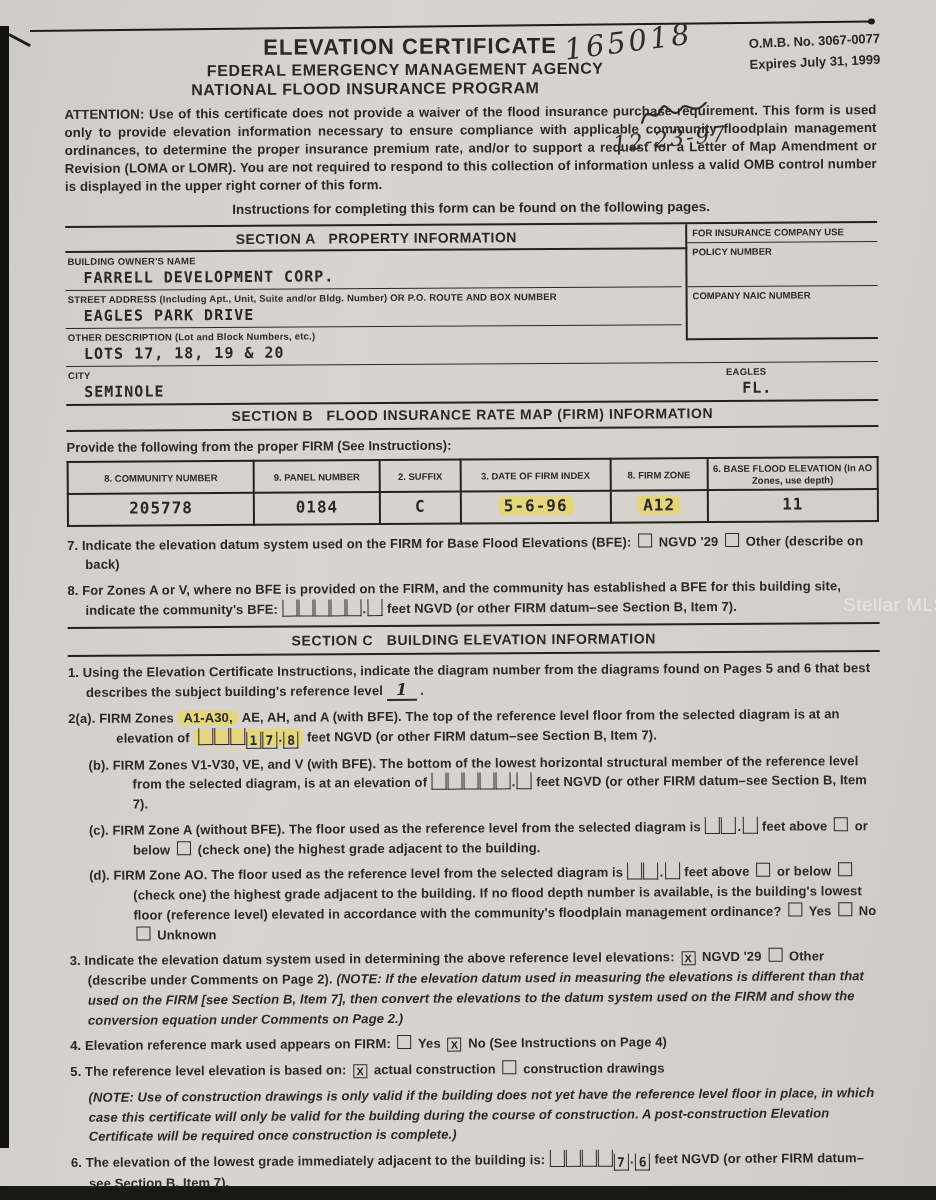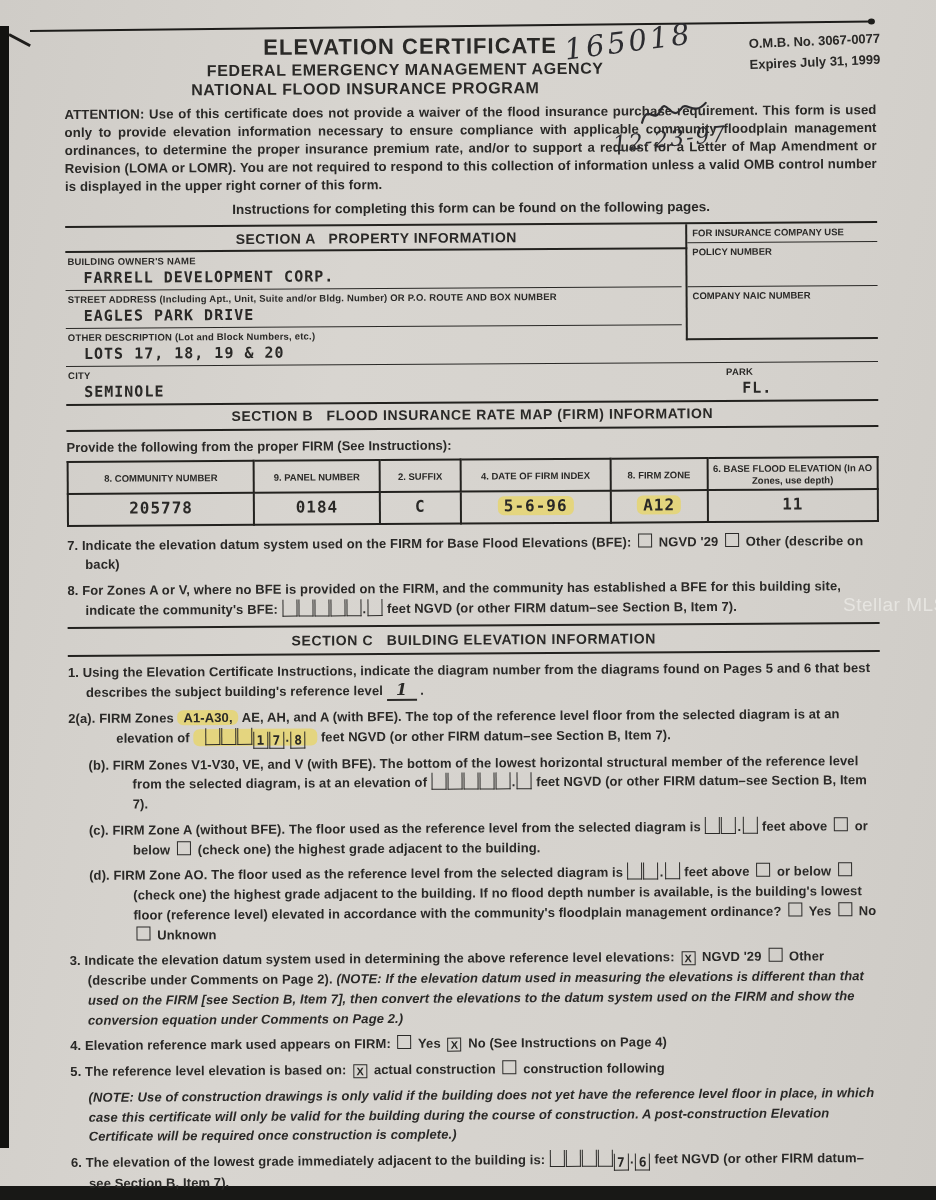--- a/index.html
+++ b/index.html
@@ -61,21 +61,21 @@
   
   .item{font-size:13px;font-weight:700;line-height:1.52;margin:6px 0;letter-spacing:.1px;}
   .num{padding-left:18px;text-indent:-18px;}
   .sub{padding-left:64px;text-indent:-44px;}
   .suba{padding-left:48px;text-indent:-48px;}
   .notepad{padding-left:18px;font-style:italic;}
   .it{font-style:italic;}
   .cb{display:inline-block;width:12px;height:12px;border:1.8px solid #2b2a28;vertical-align:-1px;margin:0 3px;
       text-align:center;font:700 11px/12px "Liberation Sans",sans-serif;text-indent:0;}
   .bxg{white-space:nowrap;text-indent:0;}
-  .bxg.bxhl{background:rgba(233,214,96,.72);border-radius:6px;padding:1px 11px;}
+  .bxg.bxhl{background:rgba(233,214,96,.72);border-radius:6px;padding:1px 4px;}
   .dbx{display:inline-block;width:13px;height:16px;border:1.7px solid #2b2a28;border-top:none;margin:0 .5px;vertical-align:-3px;
        font-family:"DejaVu Sans Mono",monospace;font-size:13px;font-weight:700;text-align:center;line-height:17px;text-indent:0;}
   .bdot{font-weight:700;margin:0 1px;}
   .hwu{display:inline-block;min-width:26px;text-align:center;border-bottom:2px solid #2b2a28;
        font-family:"DejaVu Serif",serif;font-style:italic;font-size:16px;font-weight:700;line-height:1;padding:0 2px 1px;text-indent:0;}
 </style>
 </head>
 <body>
 
 <div class="page">
@@ -124,36 +124,36 @@
       <div class="frow">
         <div class="flabel">OTHER DESCRIPTION (Lot and Block Numbers, etc.)</div>
         <div class="fvalue">LOTS 17, 18, 19 &amp; 20</div>
       </div>
       <div class="cityrow">
         <div class="c1">
           <div class="flabel">CITY</div>
           <div class="fvalue">SEMINOLE</div>
         </div>
         <div class="c2">
-          <div class="flabel">PARK</div>
+          <div class="flabel">EAGLES</div>
           <div class="fvalue">FL.</div>
         </div>
       </div>
     </div>
 
     <div class="sechead">SECTION B &nbsp; FLOOD INSURANCE RATE MAP (FIRM) INFORMATION</div>
     <div class="secline"></div>
     <div class="bintro">Provide the following from the proper FIRM (See Instructions):</div>
     <table class="btab">
       <tbody>
           <tr>
         <td class="bhd" style="width:23%">8. COMMUNITY NUMBER</td>
         <td class="bhd" style="width:15.5%">9. PANEL NUMBER</td>
         <td class="bhd" style="width:10%">2. SUFFIX</td>
-        <td class="bhd" style="width:18.5%">4. DATE OF FIRM INDEX</td>
+        <td class="bhd" style="width:18.5%">3. DATE OF FIRM INDEX</td>
         <td class="bhd" style="width:12%">8. FIRM ZONE</td>
         <td class="bhd" style="width:21%">6. BASE FLOOD ELEVATION (In AO Zones, use depth)</td>
       </tr>
       <tr>
         <td class="bval"><span>205778</span></td>
         <td class="bval"><span>0184</span></td>
         <td class="bval"><span>C</span></td>
         <td class="bval"><span class="hl">5-6-96</span></td>
         <td class="bval"><span class="hl">A12</span></td>
         <td class="bval"><span>11</span></td>
@@ -167,18 +167,18 @@
     <div class="sechead">SECTION C &nbsp; BUILDING ELEVATION INFORMATION</div>
     <div class="secline"></div>
 
     <div class="item num"><span>1. Using the Elevation Certificate Instructions, indicate the diagram number from the diagrams found on Pages 5 and 6 that best describes the subject  building's reference level </span><span class="hwu">1</span><span> .</span></div>
     <div class="item suba"><span>2(a). FIRM Zones </span><span class="hl">A1-A30,</span><span> AE, AH, and A (with BFE).  The top of the reference level floor from the selected diagram is at an elevation of </span><span class="bxg bxhl"><span class="dbx"></span><span class="dbx"></span><span class="dbx"></span><span class="dbx">1</span><span class="dbx">7</span><span class="bdot">.</span><span class="dbx">8</span></span><span> feet NGVD (or other FIRM datum–see Section B, Item 7).</span></div>
     <div class="item sub"><span>(b). FIRM Zones V1-V30, VE, and V (with BFE).  The bottom of the lowest horizontal structural member of the reference level from the selected diagram, is at an elevation of </span><span class="bxg"><span class="dbx"></span><span class="dbx"></span><span class="dbx"></span><span class="dbx"></span><span class="dbx"></span><span class="bdot">.</span><span class="dbx"></span></span><span> feet NGVD (or other FIRM datum–see Section B, Item 7).</span></div>
     <div class="item sub"><span>(c). FIRM Zone A (without BFE).  The floor used as the reference level from the selected diagram is </span><span class="bxg"><span class="dbx"></span><span class="dbx"></span><span class="bdot">.</span><span class="dbx"></span></span><span> feet above </span><span class="cb"></span><span> or below </span><span class="cb"></span><span> (check one)  the highest grade adjacent to the building.</span></div>
     <div class="item sub"><span>(d). FIRM Zone AO.  The floor used as the reference level from the selected diagram is </span><span class="bxg"><span class="dbx"></span><span class="dbx"></span><span class="bdot">.</span><span class="dbx"></span></span><span> feet above </span><span class="cb"></span><span> or below </span><span class="cb"></span><span> (check one) the highest grade adjacent to the building.  If no flood depth number is available, is the building's lowest floor (reference level) elevated in accordance with the community's floodplain management ordinance? </span><span class="cb"></span><span> Yes </span><span class="cb"></span><span> No </span><span class="cb"></span><span> Unknown</span></div>
     <div class="item num"><span>3. Indicate the elevation datum system used in determining the above reference level elevations: </span><span class="cb">X</span><span> NGVD '29 </span><span class="cb"></span><span> Other (describe under Comments on Page 2).  </span><span class="it">(NOTE: If the elevation datum used in measuring the elevations is different than that used on the FIRM  [see Section B, Item 7], then convert the elevations to the datum system used on the FIRM and show the conversion equation under Comments on Page 2.)</span></div>
     <div class="item num"><span>4. Elevation reference mark used appears on FIRM: </span><span class="cb"></span><span> Yes </span><span class="cb">X</span><span> No  (See Instructions on Page 4)</span></div>
-    <div class="item num"><span>5. The reference level elevation is based on: </span><span class="cb">X</span><span> actual construction  </span><span class="cb"></span><span> construction following</span></div>
+    <div class="item num"><span>5. The reference level elevation is based on: </span><span class="cb">X</span><span> actual construction  </span><span class="cb"></span><span> construction drawings</span></div>
     <div class="item notepad">(NOTE:  Use of construction drawings is only valid if the building does not yet have the reference level floor in place, in which case this certificate will only be valid for the building during the course of construction.  A post-construction Elevation Certificate will be required once construction is complete.)</div>
     <div class="item num"><span>6. The elevation of the lowest grade immediately adjacent to the building is: </span><span class="bxg"><span class="dbx"></span><span class="dbx"></span><span class="dbx"></span><span class="dbx"></span><span class="dbx">7</span><span class="bdot">.</span><span class="dbx">6</span></span><span> feet NGVD (or other FIRM datum–see Section B, Item 7).</span></div>
 
   </div>
 </div>
 
 </body></html>

